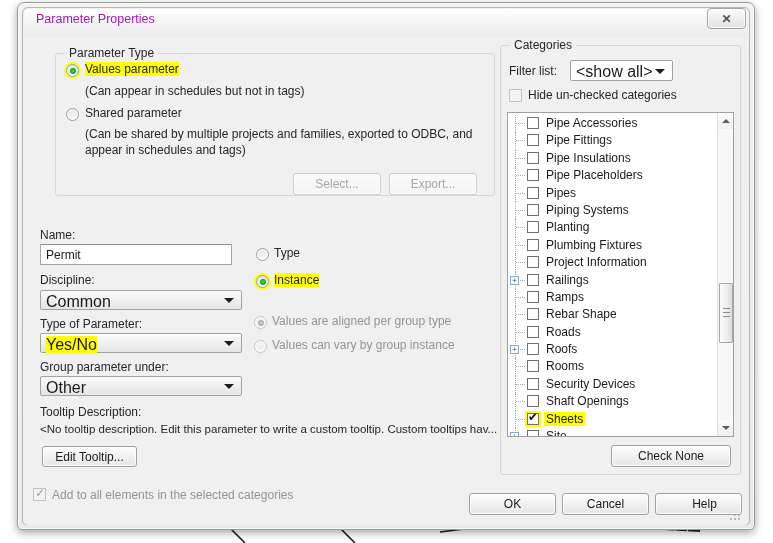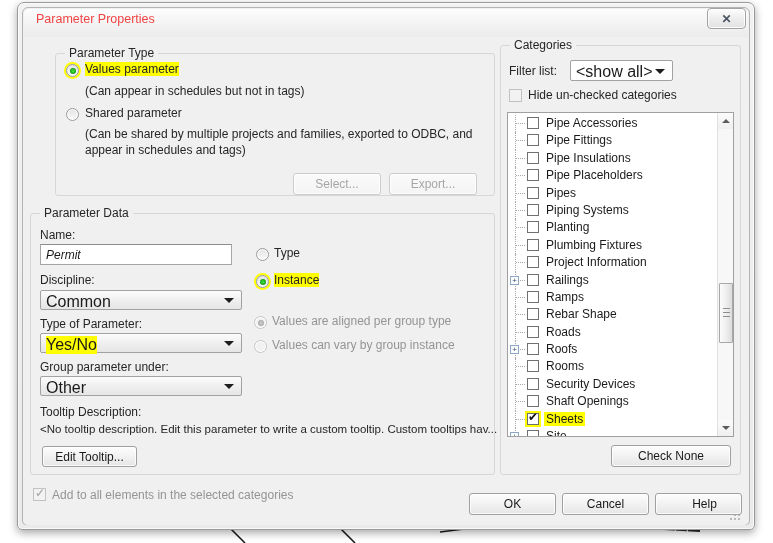--- a/index.html
+++ b/index.html
@@ -29,21 +29,21 @@
     background: #f0f0f0;
     border: 1px solid #b4b4b4;
   }
   .titlebar {
     position: absolute; left: 24px; top: 9px; width: 724px; height: 28px;
     border-radius: 5px 5px 0 0;
     background: linear-gradient(#fdfdfd, #f3f3f3 55%, #ebebeb);
   }
   .title-text {
     position: absolute; left: 36px; top: 12px;
-    font-size: 12.5px; color: #ef4444; white-space: nowrap;
+    font-size: 12.5px; color: #a21caf; white-space: nowrap;
   }
   .close-btn {
     position: absolute; left: 707px; top: 8px; width: 39px; height: 21px;
     border: 1px solid #a3a3a3; border-radius: 4px;
     background: linear-gradient(#fdfdfd, #ededed 52%, #e2e2e2);
     box-shadow: 0 0 0 1px rgba(255,255,255,0.85) inset;
     display: flex; align-items: center; justify-content: center;
     font-size: 12px; color: #4a5460; font-weight: bold; cursor: pointer;
   }
   .client {
@@ -100,21 +100,21 @@
     background: #ffffff; border: 1px solid #8b8b8b; }
   .cbox.dis { background: #f2f2f2; border-color: #c2c2c2; }
   .cbox .tick { position: absolute; left: 1px; top: -2px; font-size: 12px; color: #1a1a1a; line-height: 13px; }
   .cbox.dis .tick { color: #a0a0a0; }
 
   
   .tinput {
     position: absolute; background: #ffffff;
     border: 1px solid #a6a6a6; border-top-color: #8d8d8d;
     font-size: 12px; color: #1a1a1a;
-    padding: 2px 16px 0 5px; line-height: 16px; font-style: italic;
+    padding: 2px 16px 0 5px; line-height: 16px;
   }
 
   
   .combo {
     position: absolute;
     border: 1px solid #a2a2a2; border-radius: 2px;
     background: linear-gradient(#fcfcfc, #f0f0f0 48%, #e5e5e5);
     font-size: 16px; color: #1a1a1a;
   }
   .combo .ctext { position: absolute; left: 5px; top: 2px; white-space: nowrap; }
@@ -230,23 +230,20 @@
   <span class="lbl" style="left:85px; top:84px;">(Can appear in schedules but not in tags)</span>
 
   <div class="radio" style="left:66px; top:108px;"></div>
   <span class="lbl" style="left:85px; top:106px;">Shared parameter</span>
   <span class="lbl" style="left:85px; top:127px;">(Can be shared by multiple projects and families, exported to ODBC, and</span>
   <span class="lbl" style="left:85px; top:143px;">appear in schedules and tags)</span>
 
   <div class="btn dis" style="left:293px; top:173px; width:88px; height:22px;">Select...</div>
   <div class="btn dis" style="left:389px; top:173px; width:88px; height:22px;">Export...</div>
 
-  <div class="group" style="left:30px; top:213px; width:465px; height:262px;">
-    <span class="glabel">Parameter Data</span>
-  </div>
 
   <span class="lbl" style="left:40px; top:228px;">Name:</span>
   <div class="tinput" style="left:40px; top:244px; width:192px; height:21px;">Permit</div>
 
   <span class="lbl" style="left:40px; top:273px;">Discipline:</span>
   <div class="combo" style="left:40px; top:290px; width:202px; height:20px;">
     <span class="ctext">Common</span>
     <span class="arrow"></span>
   </div>
 

